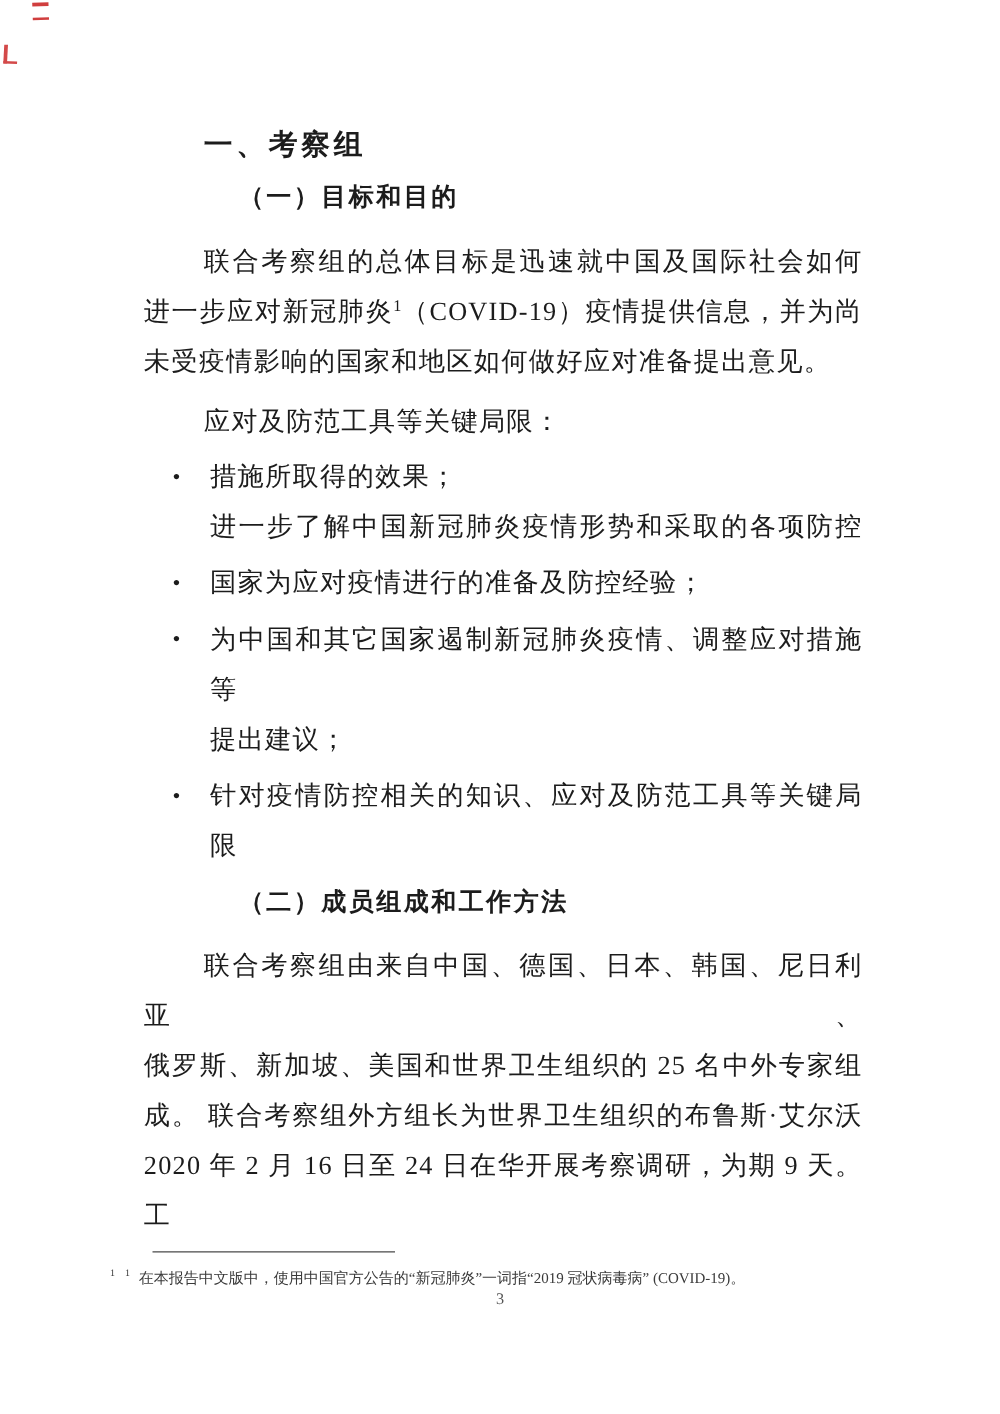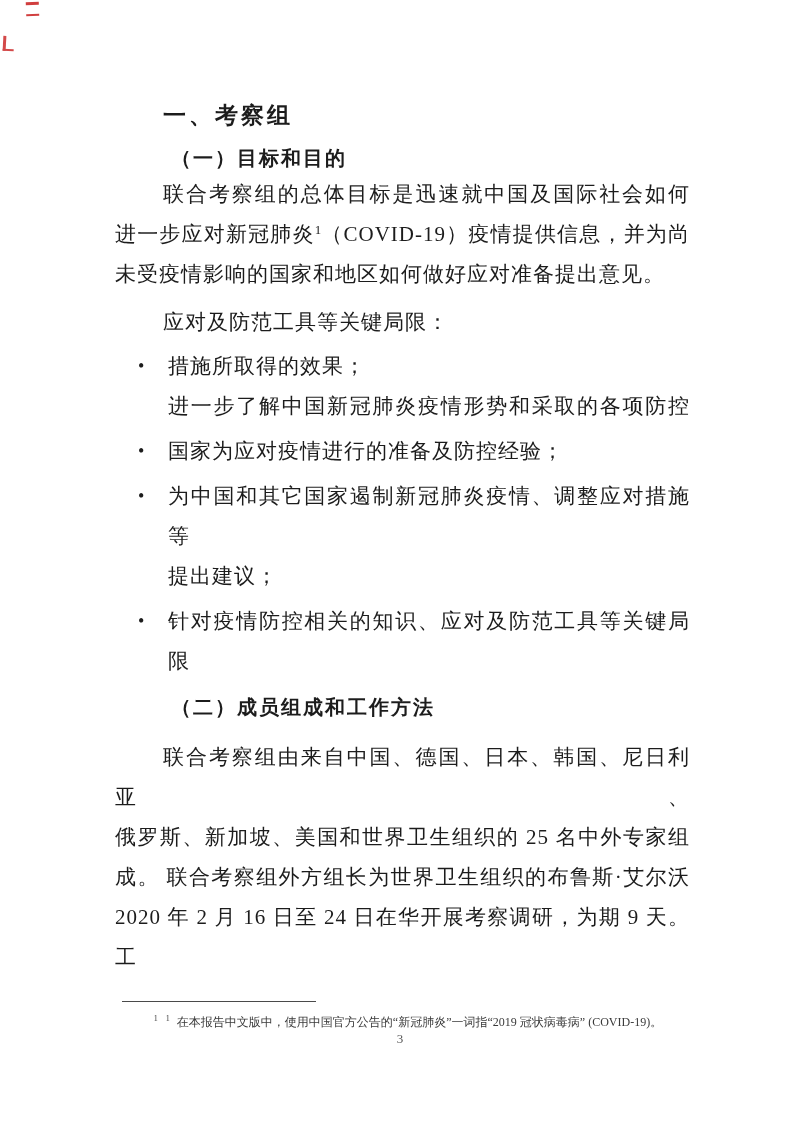--- a/index.html
+++ b/index.html
@@ -48,26 +48,26 @@
     font-size: 23px;
     font-weight: bold;
     line-height: 32px;
     margin-left: 48px;
     letter-spacing: 3px;
   }
   .h2 {
     font-size: 20px;
     font-weight: bold;
     line-height: 28px;
-    margin-left: 56px;
+    margin-left: 76px;
     letter-spacing: 2px;
   }
   .h2.first { margin-top: 12px; }
   .h2.second { margin-top: 12px; }
-  .para1 { margin-top: 2px; }
+  .para1 { margin-top: 17px; }
   .para2 { margin-top: 8px; }
   .para3 { margin-top: 16px; }
   .line { line-height: 40px; }
   .indent { text-indent: 48px; }
   
   .jl {
     text-align: justify;
     text-align-last: justify;
   }
   sup.fn {
@@ -94,28 +94,27 @@
   .fn-sep {
     position: absolute;
     left: 122px;
     top: 1001px;
     width: 194px;
     height: 0;
     border-top: 1.5px solid #4a4a4a;
   }
   .footnote {
     position: absolute;
-    left: 108px;
+    left: 88px;
     top: 1010px;
     width: 600px;
     font-size: 12px;
     line-height: 17px;
     color: #3a3a3a;
     letter-spacing: 0;
-    text-align: center;
   }
   .footnote sup.fnm {
     font-size: 8px;
     vertical-align: 5px;
     letter-spacing: 3px;
     margin-right: 4px;
   }
   .page-number {
     position: absolute;
     left: 0;

